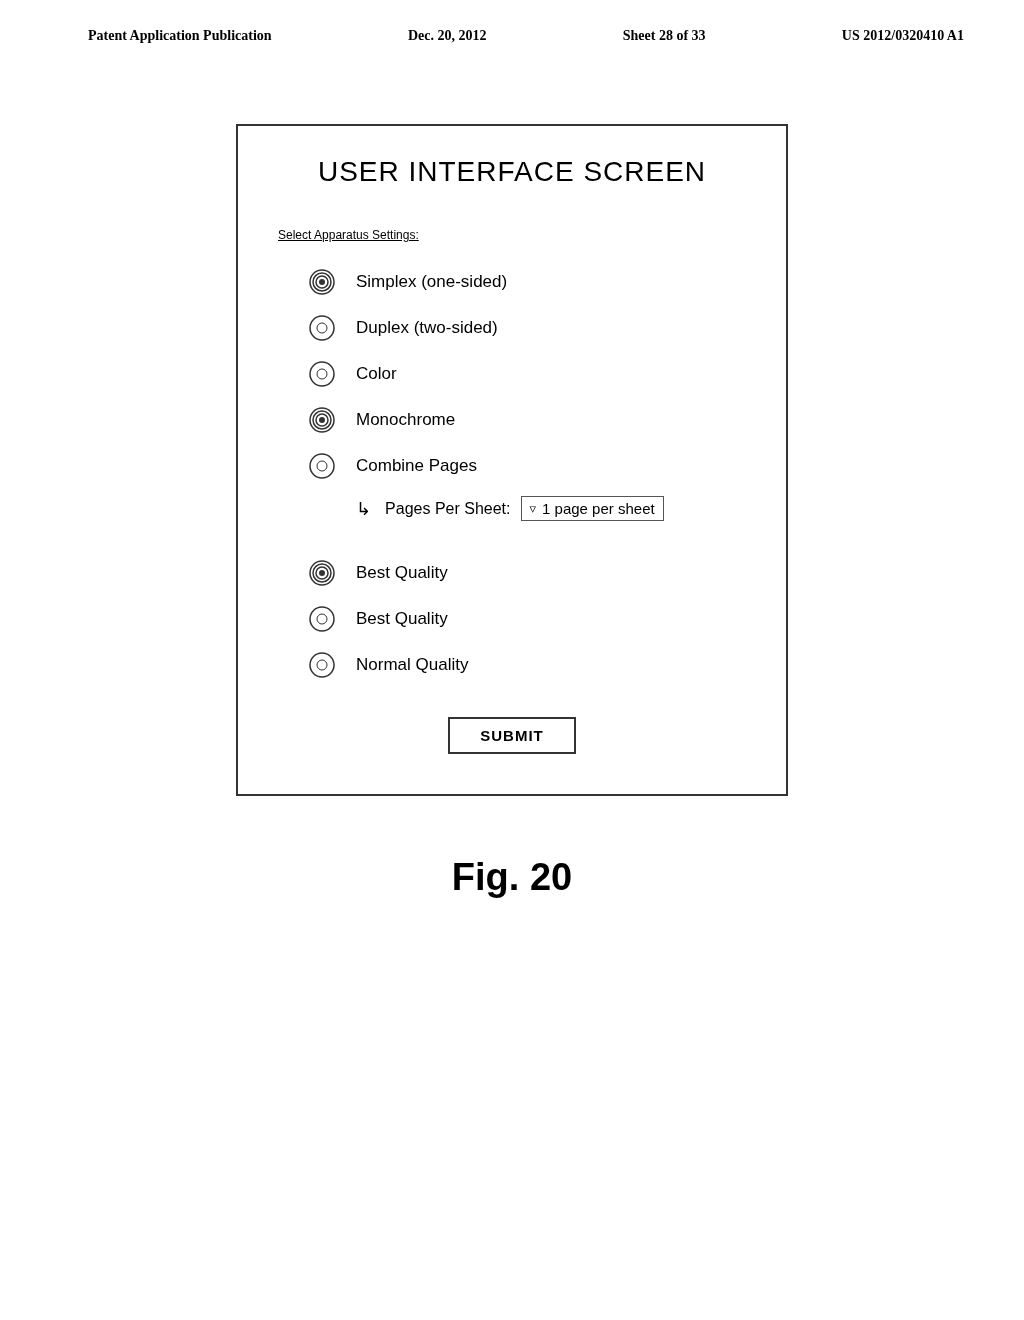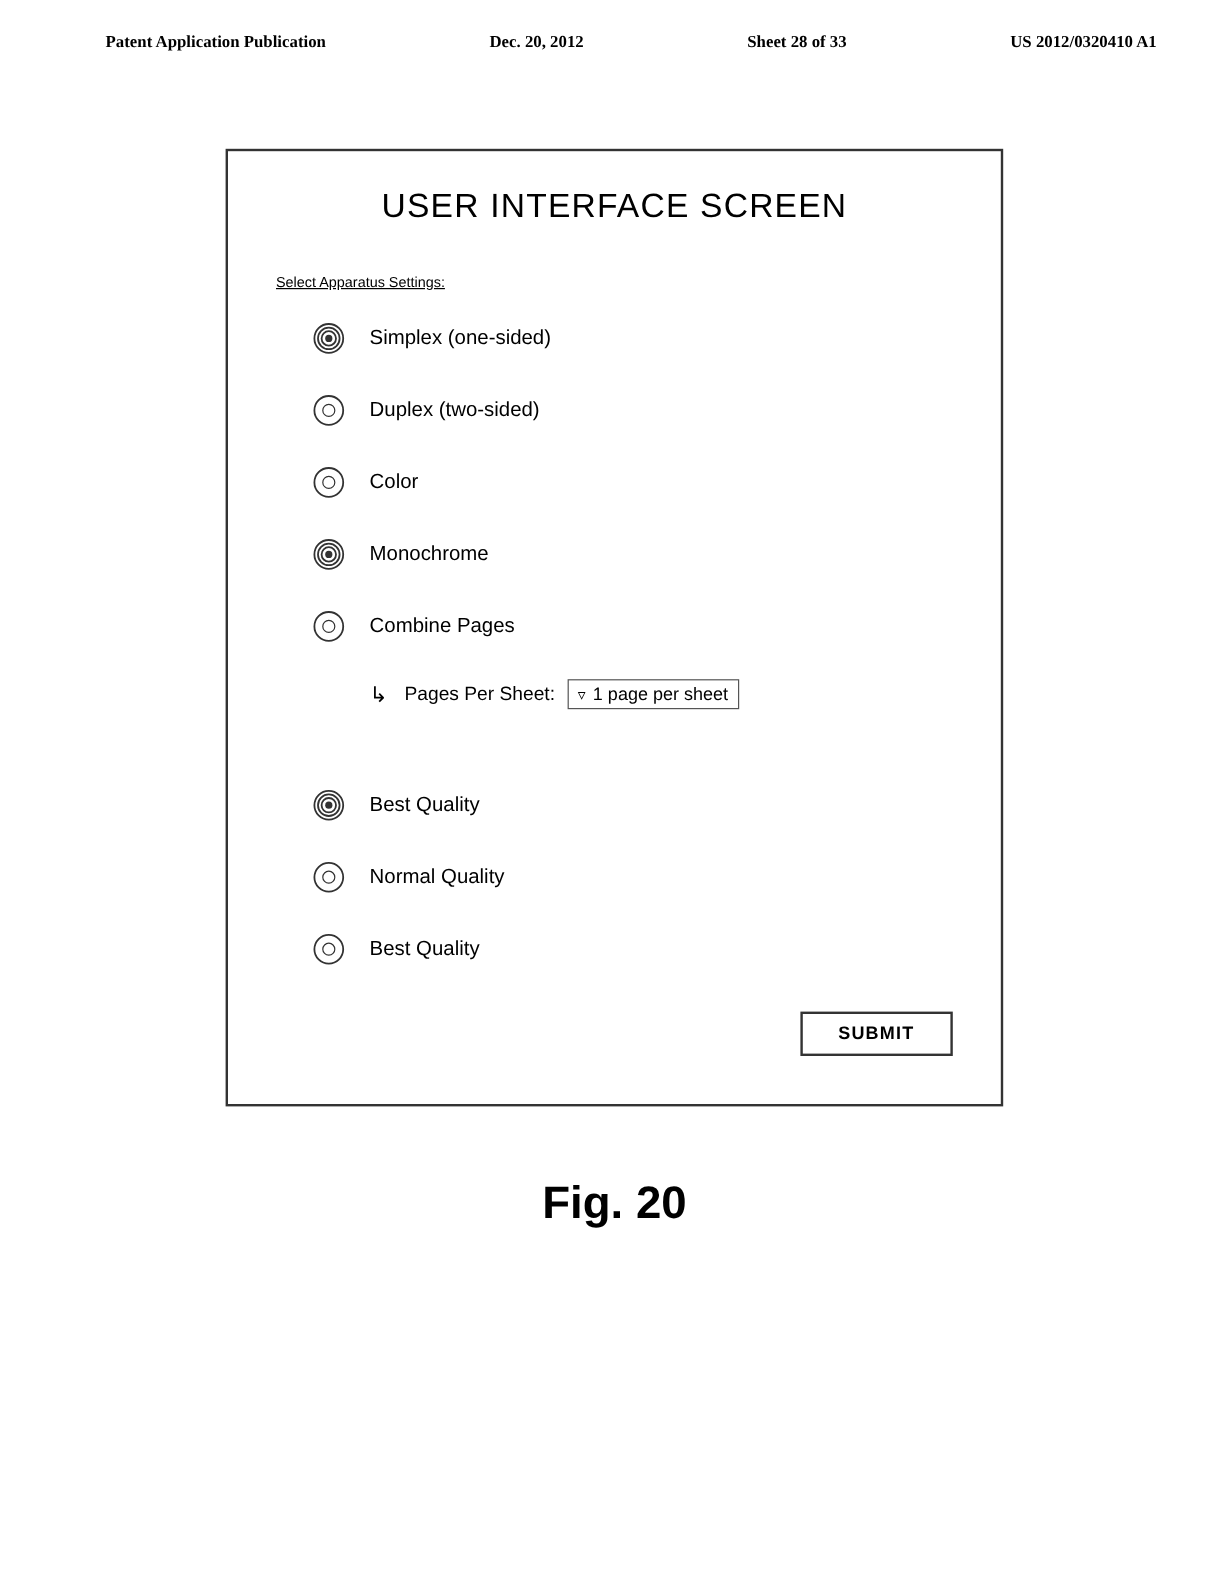--- a/index.html
+++ b/index.html
@@ -26,21 +26,21 @@
     .main-content {
       display: flex;
       flex-direction: column;
       align-items: center;
       padding-top: 80px;
     }
 
     
     .ui-screen-box {
       border: 2px solid #333;
-      width: 648px;
+      width: 552px;
       padding: 30px 40px 40px 40px;
       background: #fff;
     }
 
     .ui-screen-title {
       text-align: center;
       font-size: 28px;
       font-weight: normal;
       letter-spacing: 1px;
       margin-bottom: 40px;
@@ -51,21 +51,21 @@
       text-decoration: underline;
       font-size: 12px;
       font-family: Arial, sans-serif;
       margin-bottom: 18px;
       display: block;
     }
 
     .options-list {
       display: flex;
       flex-direction: column;
-      gap: 16px;
+      gap: 2px;
     }
 
     .option-row {
       display: flex;
       align-items: center;
       padding: 8px 0 8px 30px;
       gap: 20px;
       font-size: 17px;
       font-family: Arial, sans-serif;
     }
@@ -114,21 +114,21 @@
       background: #fff;
       min-width: 130px;
     }
 
     .spacer {
       height: 20px;
     }
 
     .submit-area {
       display: flex;
-      justify-content: flex-end;
+      justify-content: center;
       margin-top: 30px;
     }
 
     .submit-btn {
       border: 2px solid #333;
       background: #fff;
       padding: 8px 30px;
       font-size: 15px;
       font-family: Arial, sans-serif;
       letter-spacing: 1px;
@@ -242,31 +242,31 @@
         <span>Best Quality</span>
       </div>
 
       <div class="option-row">
         <div class="radio-icon radio-empty">
           <svg viewBox="0 0 28 28">
             <circle cx="14" cy="14" r="12" fill="none" stroke="#333" stroke-width="1.5"></circle>
             <circle cx="14" cy="14" r="5" fill="none" stroke="#333" stroke-width="1"></circle>
           </svg>
         </div>
+        <span>Best Quality</span>
+      </div>
+
+      <div class="option-row">
+        <div class="radio-icon radio-empty">
+          <svg viewBox="0 0 28 28">
+            <circle cx="14" cy="14" r="12" fill="none" stroke="#333" stroke-width="1.5"></circle>
+            <circle cx="14" cy="14" r="5" fill="none" stroke="#333" stroke-width="1"></circle>
+          </svg>
+        </div>
         <span>Normal Quality</span>
-      </div>
-
-      <div class="option-row">
-        <div class="radio-icon radio-empty">
-          <svg viewBox="0 0 28 28">
-            <circle cx="14" cy="14" r="12" fill="none" stroke="#333" stroke-width="1.5"></circle>
-            <circle cx="14" cy="14" r="5" fill="none" stroke="#333" stroke-width="1"></circle>
-          </svg>
-        </div>
-        <span>Best Quality</span>
       </div>
 
     </div>
 
     <div class="submit-area">
       <button class="submit-btn">SUBMIT</button>
     </div>
 
   </div>
 

